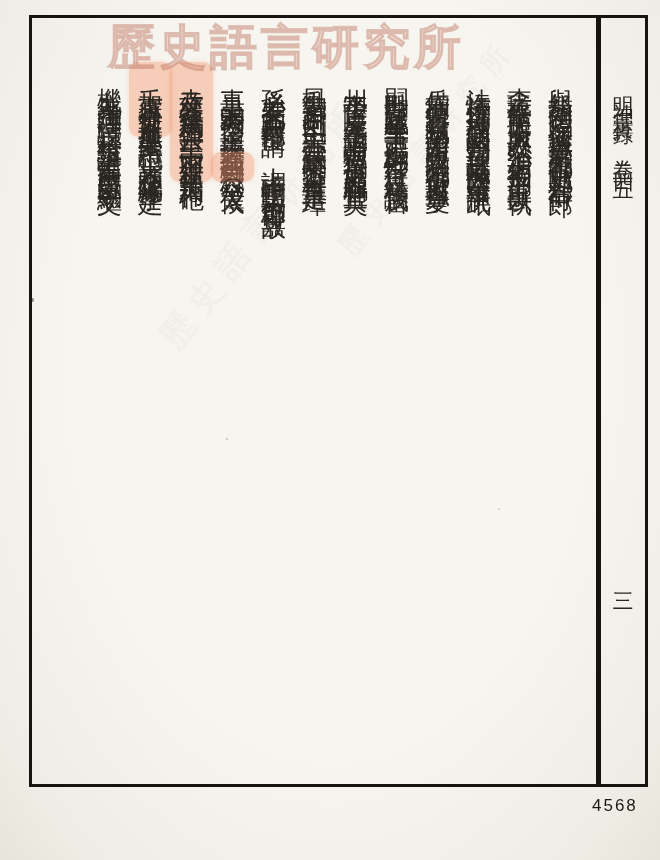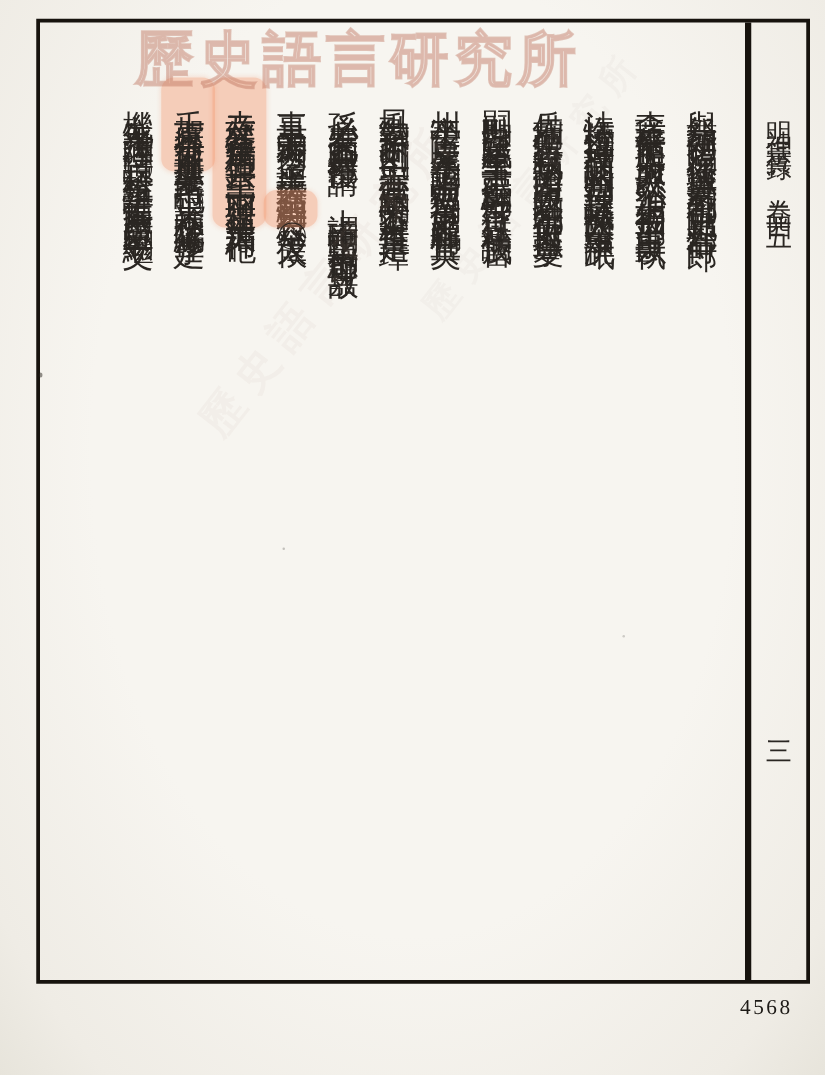--- a/index.html
+++ b/index.html
@@ -75,21 +75,21 @@
     background:rgba(242,150,110,0.42);
     padding:6px 8px;
     margin:-6px 0;
     border-radius:10px;
     box-shadow:0 0 4px rgba(242,150,110,0.30);
   }
 
   
   .print-num{
     position:absolute;left:592px;top:796px;
-    font-family:Liberation Serif, serif;
+    font-family:Liberation Sans, sans-serif;
     font-size:17px;letter-spacing:2px;color:#1d1a16;
   }
 
   
   .speck{position:absolute;background:rgba(40,35,30,0.5);border-radius:50%;}
   .s1{left:31px;top:298px;width:3px;height:4px;}
   .s2{left:226px;top:438px;width:2px;height:2px;opacity:.5;}
   .s3{left:498px;top:508px;width:2px;height:2px;opacity:.4;}
 </style>
 </head>

